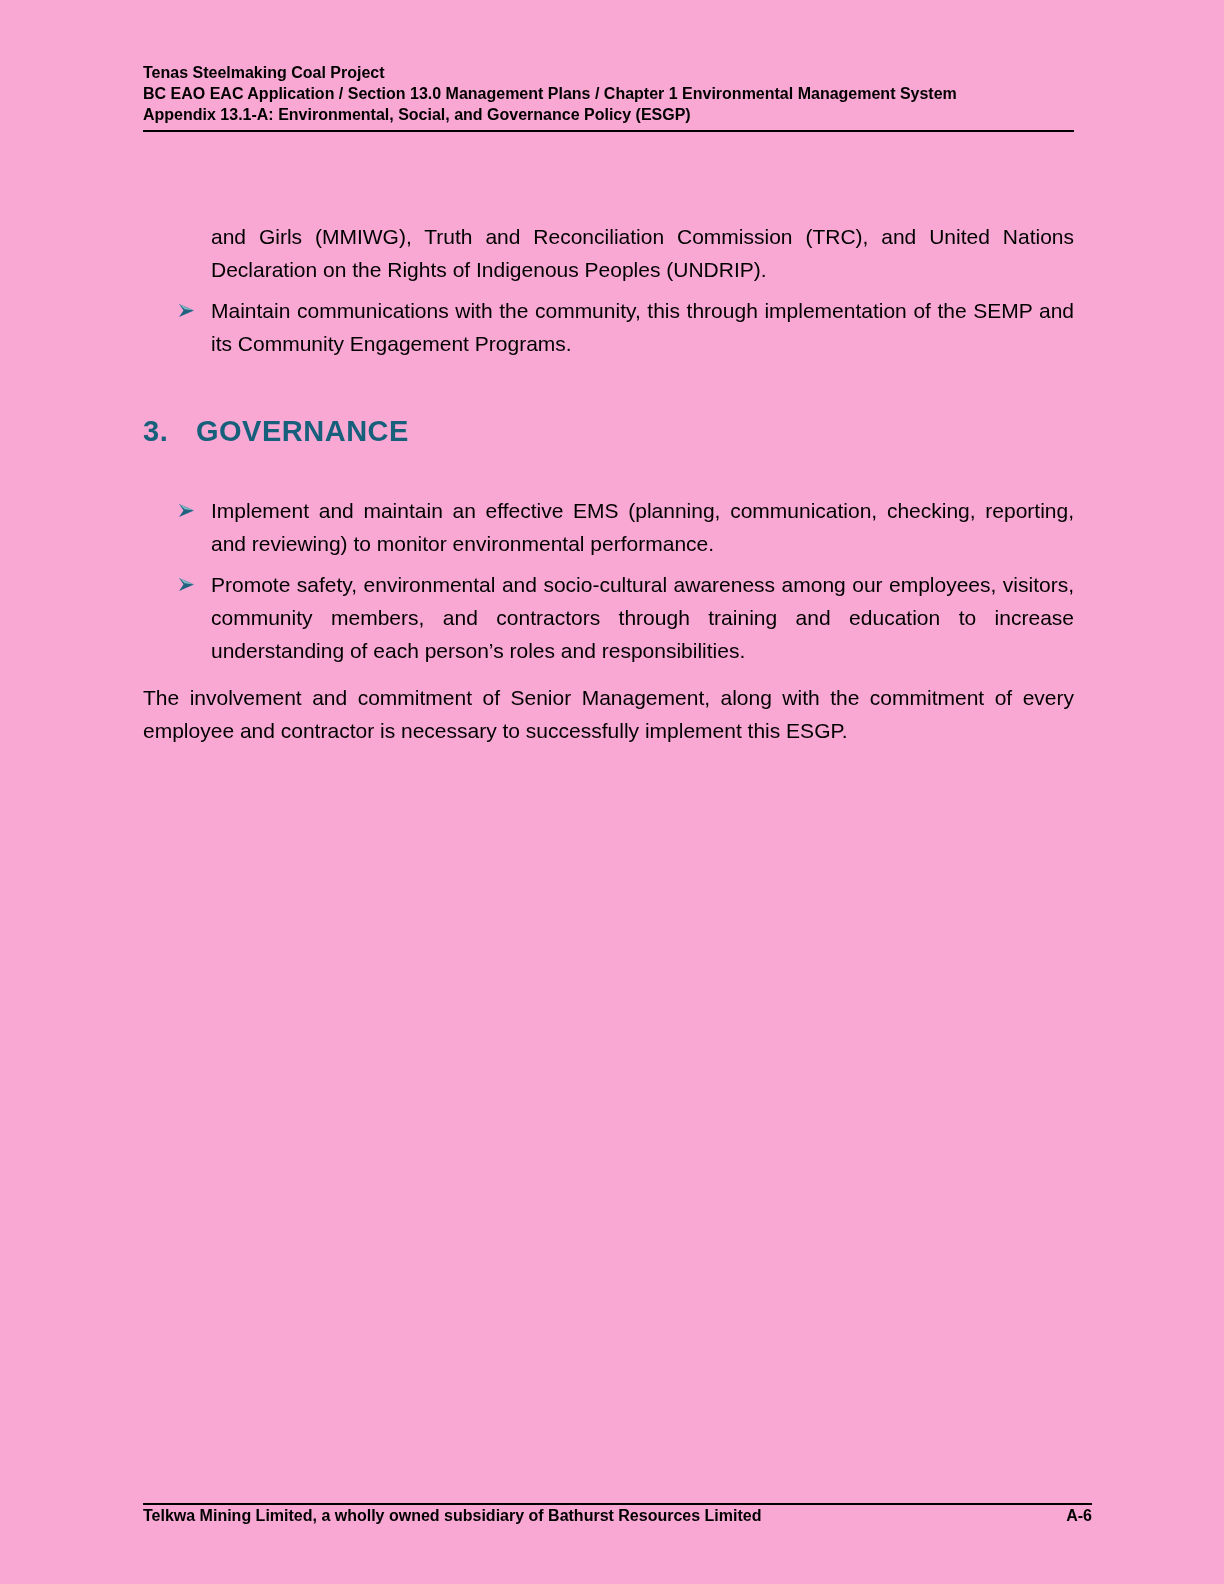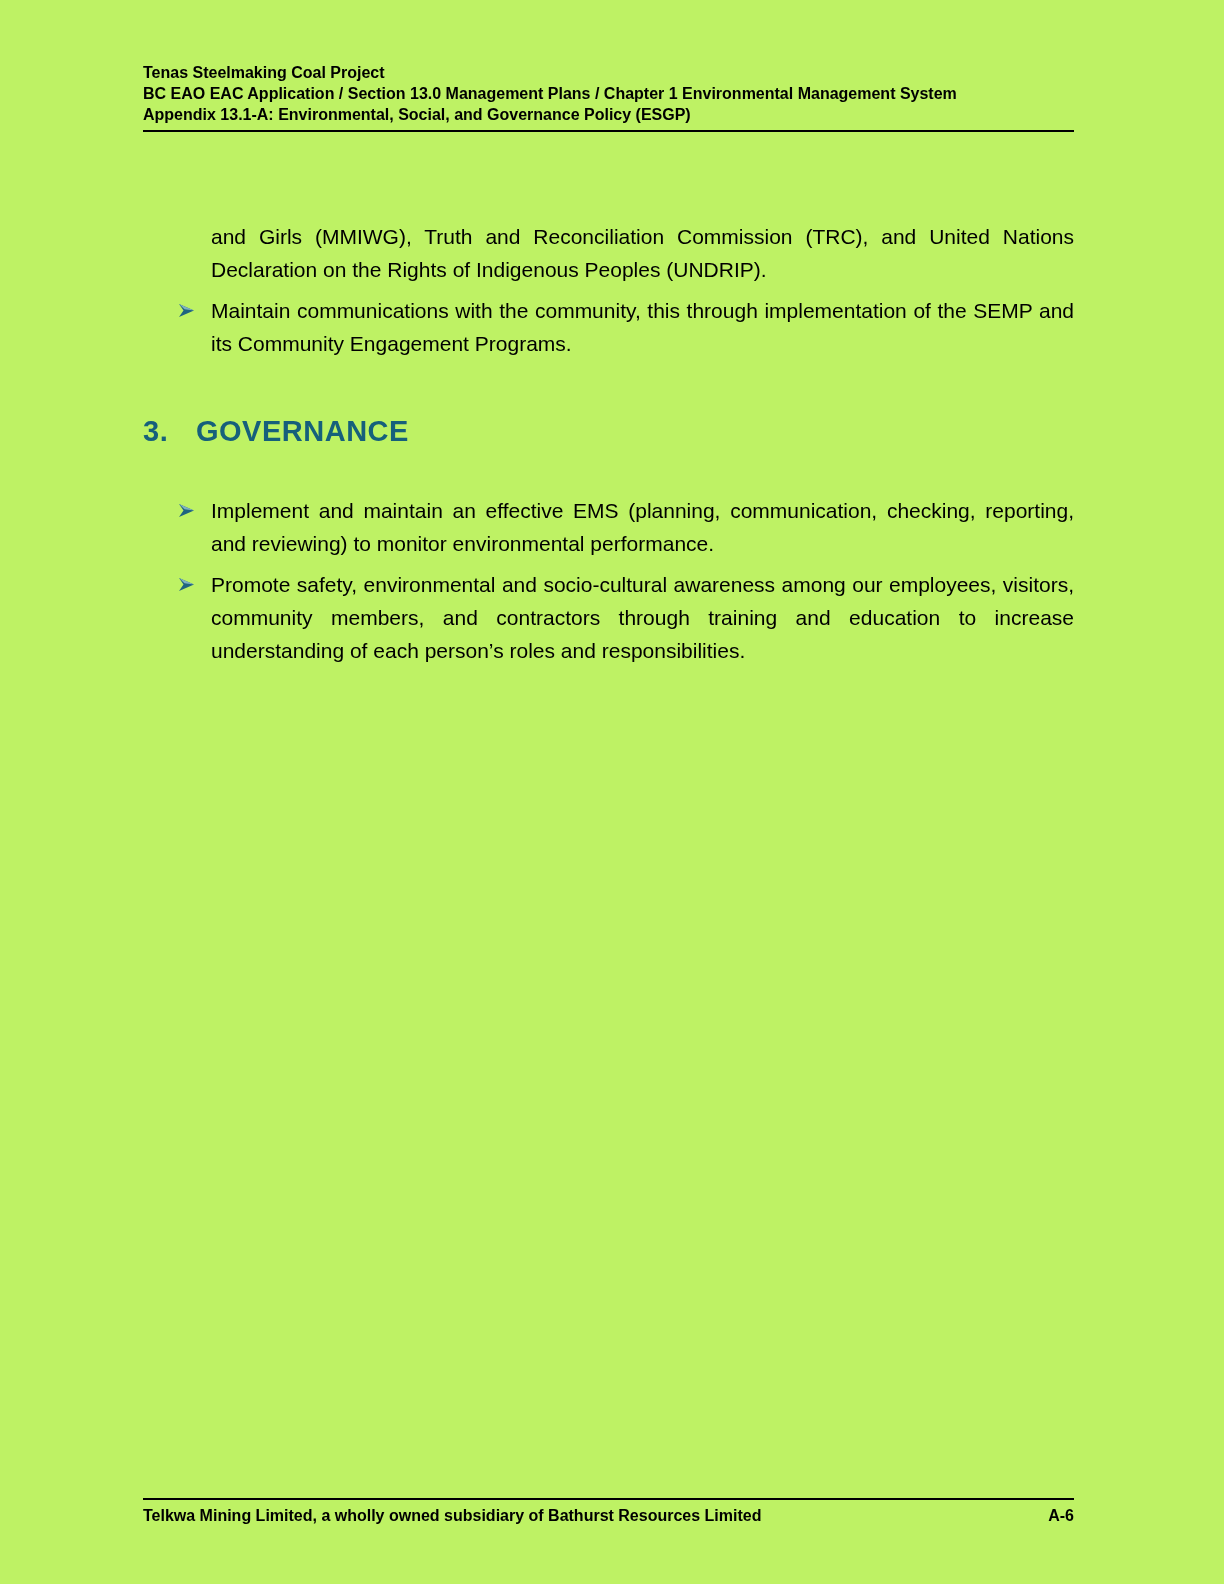--- a/index.html
+++ b/index.html
@@ -2,21 +2,21 @@
 <html><head>
 <meta charset="utf-8">
 <style>
   * { margin: 0; padding: 0; box-sizing: border-box; }
   html, body { background: #ffffff; }
   body { width: 1224px; height: 1584px; position: relative; }
 
   .page {
     width: 1224px;
     height: 1584px;
-    background: #bef264;
+    background: #f9a8d4;
     position: relative;
     padding: 0 150px 0 143px;
     font-family: "Liberation Sans", sans-serif;
     color: #000000;
   }
 
   
   .doc-header {
     padding-top: 62px;
     padding-bottom: 5px;
@@ -74,24 +74,23 @@
   }
 
   .closing-paragraph {
     margin-top: 14px;
   }
 
   
   .doc-footer {
     position: absolute;
     left: 143px;
-    right: 150px;
+    right: 132px;
     bottom: 58px;
     border-top: 2px solid #000000;
-    padding-top: 5px;
   }
   .footer-row {
     display: flex;
     justify-content: space-between;
     align-items: baseline;
   }
   .footer-row span {
     font-size: 16px;
     font-weight: 700;
     line-height: 21px;
@@ -135,20 +134,21 @@
     </div>
 
     <div class="bullet-item">
       <svg class="bullet-marker" viewBox="0 0 18 17" xmlns="http://www.w3.org/2000/svg">
         <path d="M1 2 L16 8.5 L1 15 L5.5 8.5 Z" fill="#1F6380"></path>
         <path d="M1 2 L16 8.5 L6.5 7.2 Z" fill="#7FB2C0"></path>
       </svg>
       <p class="body-text">Promote safety, environmental and socio-cultural awareness among our employees, visitors, community members, and contractors through training and education to increase understanding of each person’s roles and responsibilities.</p>
     </div>
 
+    <p class="body-text closing-paragraph">The involvement and commitment of Senior Management, along with the commitment of every employee and contractor is necessary to successfully implement this ESGP.</p>
 
   </main>
 
   <footer class="doc-footer">
     <div class="footer-row">
       <span>Telkwa Mining Limited, a wholly owned subsidiary of Bathurst Resources Limited</span>
       <span>A-6</span>
     </div>
   </footer>
 

